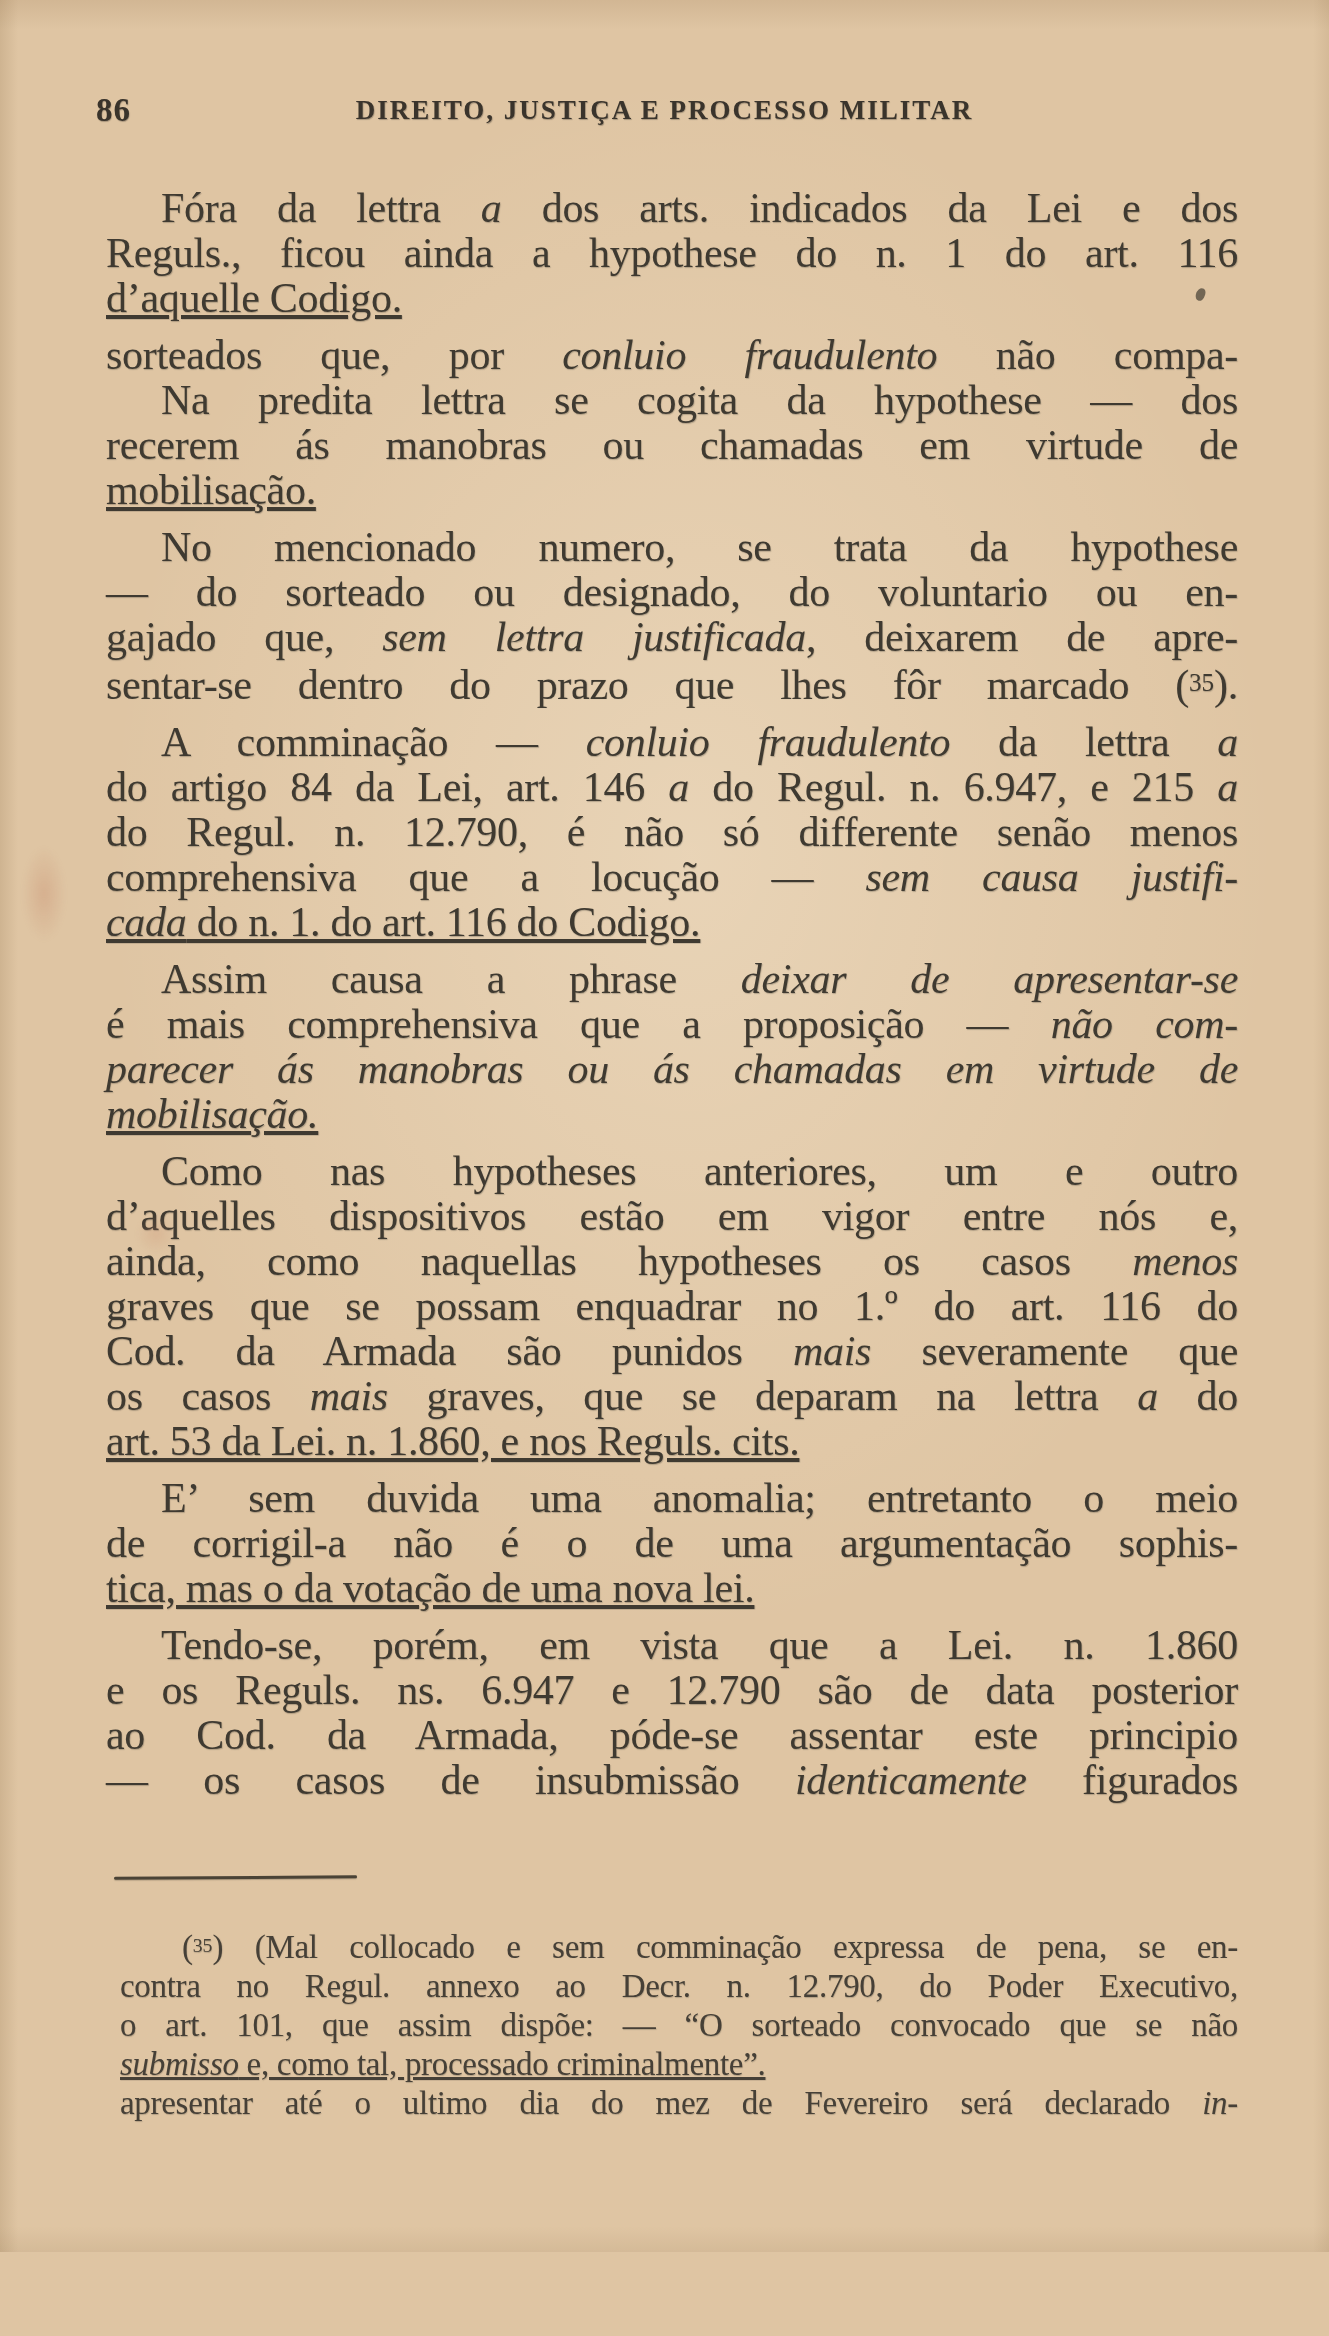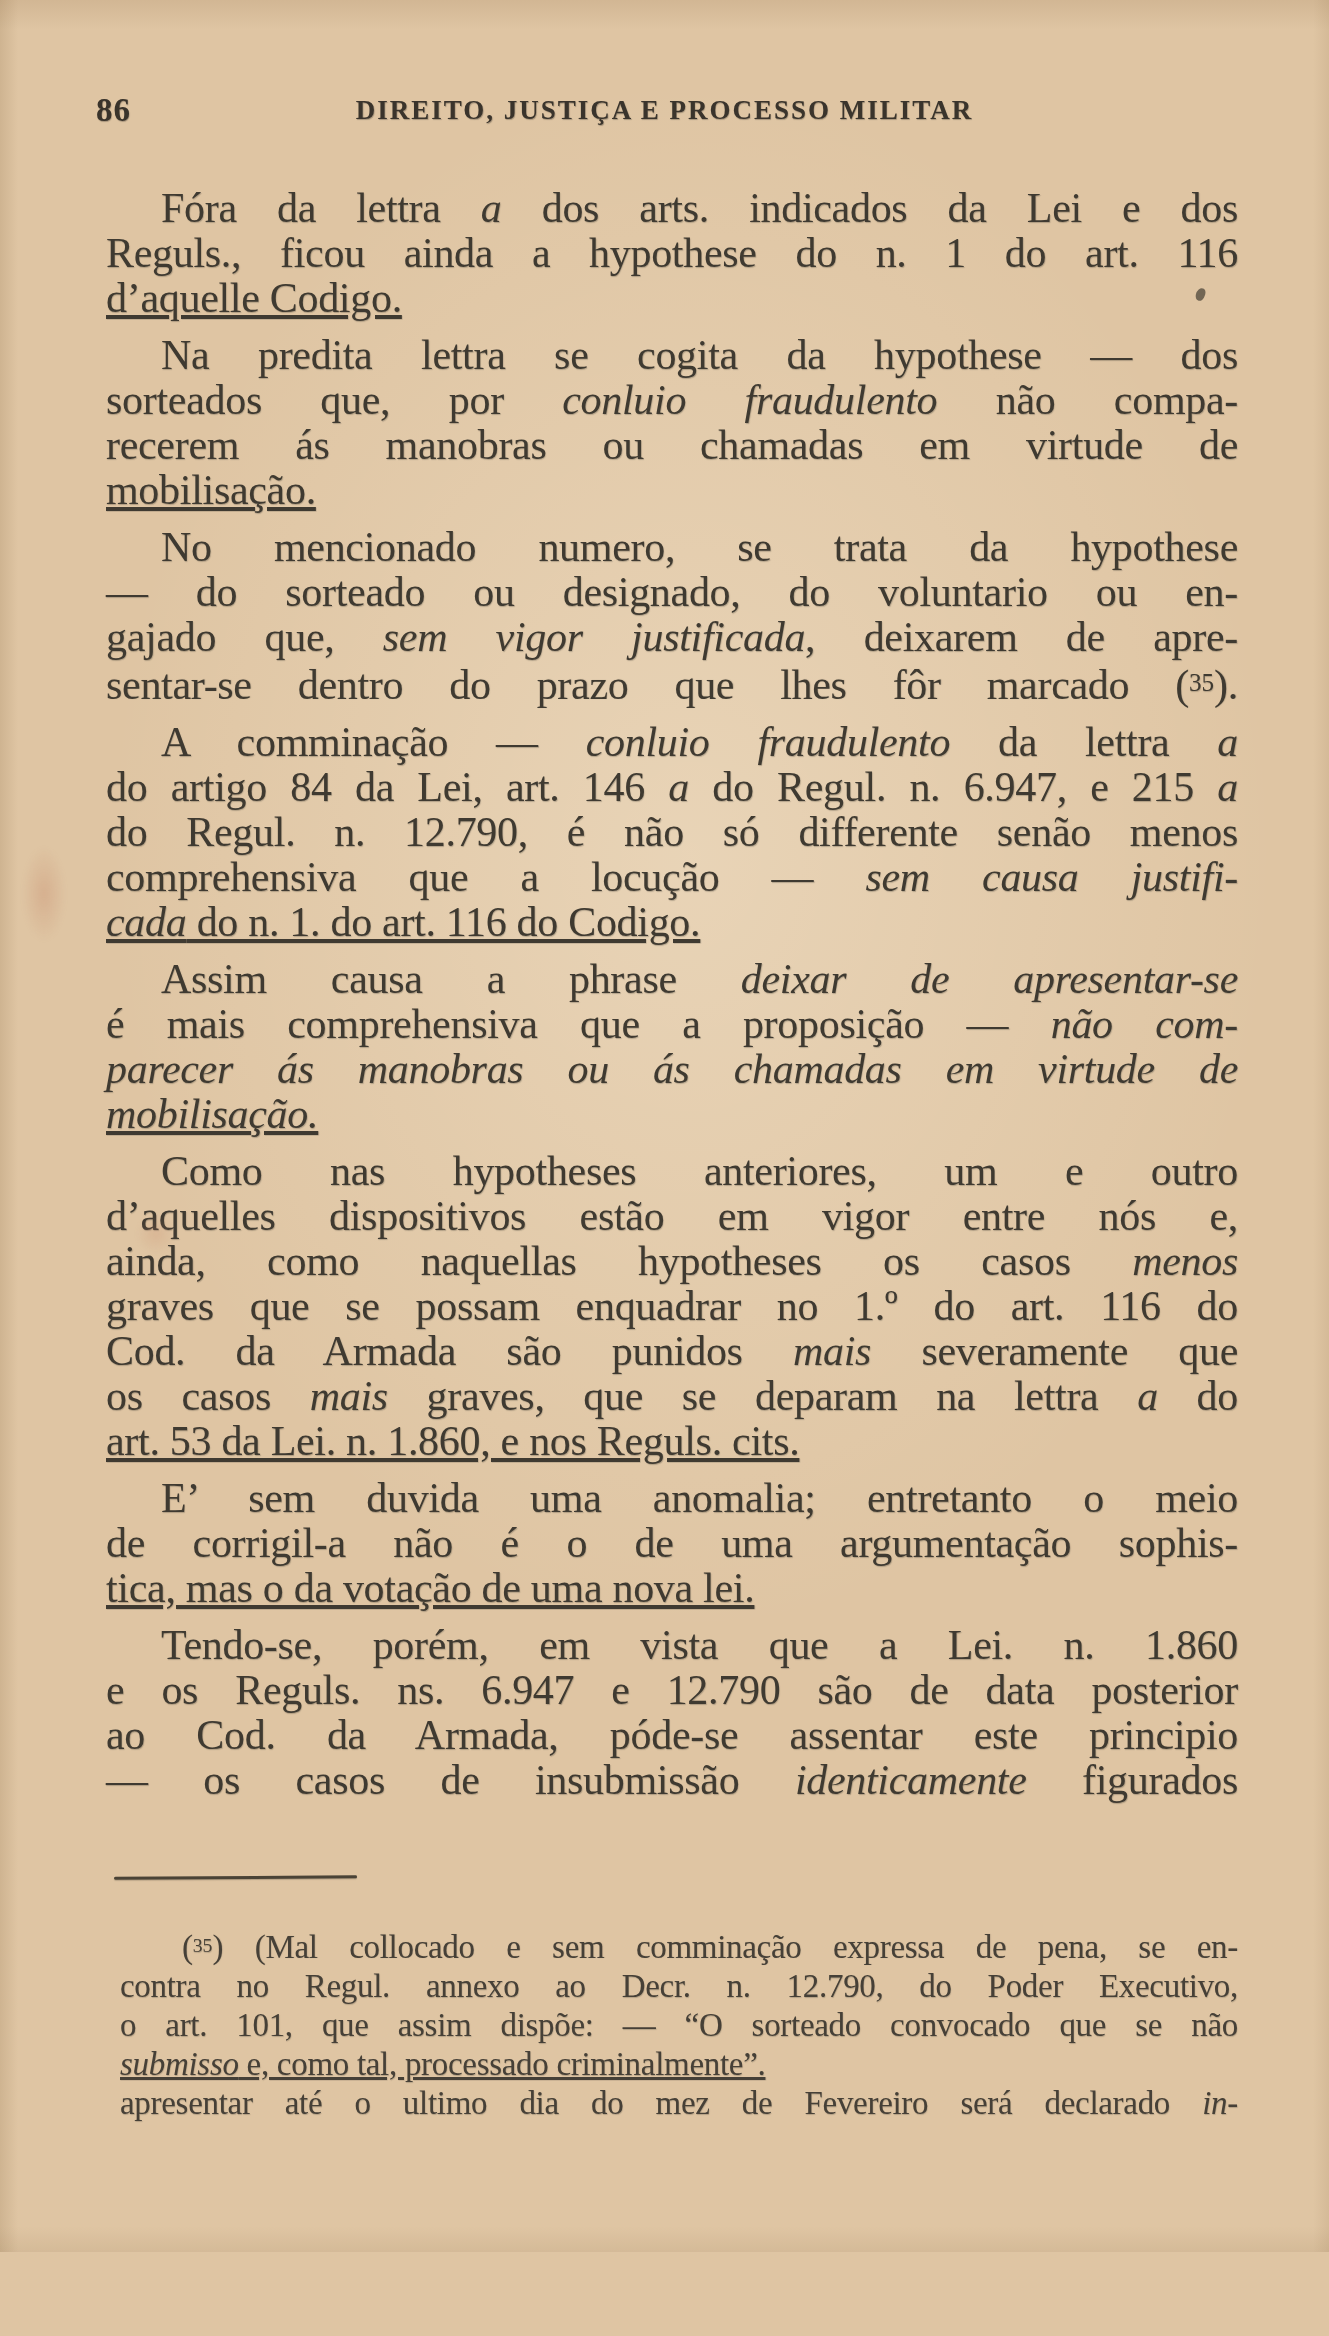--- a/index.html
+++ b/index.html
@@ -90,29 +90,29 @@
     <span class="running-title">DIREITO, JUSTIÇA E PROCESSO MILITAR</span>
   </div>
 
   <div class="body-text" id="body-text">
       <div class="paragraph">
         <div class="line indent"><span>Fóra da lettra </span><span class="it">a</span><span> dos arts. indicados da Lei e dos</span></div>
         <div class="line"><span>Reguls., ficou ainda a hypothese do n. 1 do art. 116</span></div>
         <div class="line last"><span>d’aquelle Codigo.</span></div>
       </div>
       <div class="paragraph">
+        <div class="line"><span>sorteados que, por </span><span class="it">conluio fraudulento</span><span> não compa-</span></div>
         <div class="line indent"><span>Na predita lettra se cogita da hypothese — dos</span></div>
-        <div class="line"><span>sorteados que, por </span><span class="it">conluio fraudulento</span><span> não compa-</span></div>
         <div class="line"><span>recerem ás manobras ou chamadas em virtude de</span></div>
         <div class="line last"><span>mobilisação.</span></div>
       </div>
       <div class="paragraph">
         <div class="line indent"><span>No mencionado numero, se trata da hypothese</span></div>
         <div class="line"><span>— do sorteado ou designado, do voluntario ou en-</span></div>
-        <div class="line"><span>gajado que, </span><span class="it">sem vigor justificada</span><span>, deixarem de apre-</span></div>
+        <div class="line"><span>gajado que, </span><span class="it">sem lettra justificada</span><span>, deixarem de apre-</span></div>
         <div class="line"><span>sentar-se dentro do prazo que lhes fôr marcado (</span><span class="sup">35</span><span>).</span></div>
       </div>
       <div class="paragraph">
         <div class="line indent"><span>A comminação — </span><span class="it">conluio fraudulento</span><span> da lettra </span><span class="it">a</span></div>
         <div class="line"><span>do artigo 84 da Lei, art. 146 </span><span class="it">a</span><span> do Regul. n. 6.947, e 215 </span><span class="it">a</span></div>
         <div class="line"><span>do Regul. n. 12.790, é não só differente senão menos</span></div>
         <div class="line"><span>comprehensiva que a locução — </span><span class="it">sem causa justifi-</span></div>
         <div class="line last"><span class="it">cada</span><span> do n. 1. do art. 116 do Codigo.</span></div>
       </div>
       <div class="paragraph">

